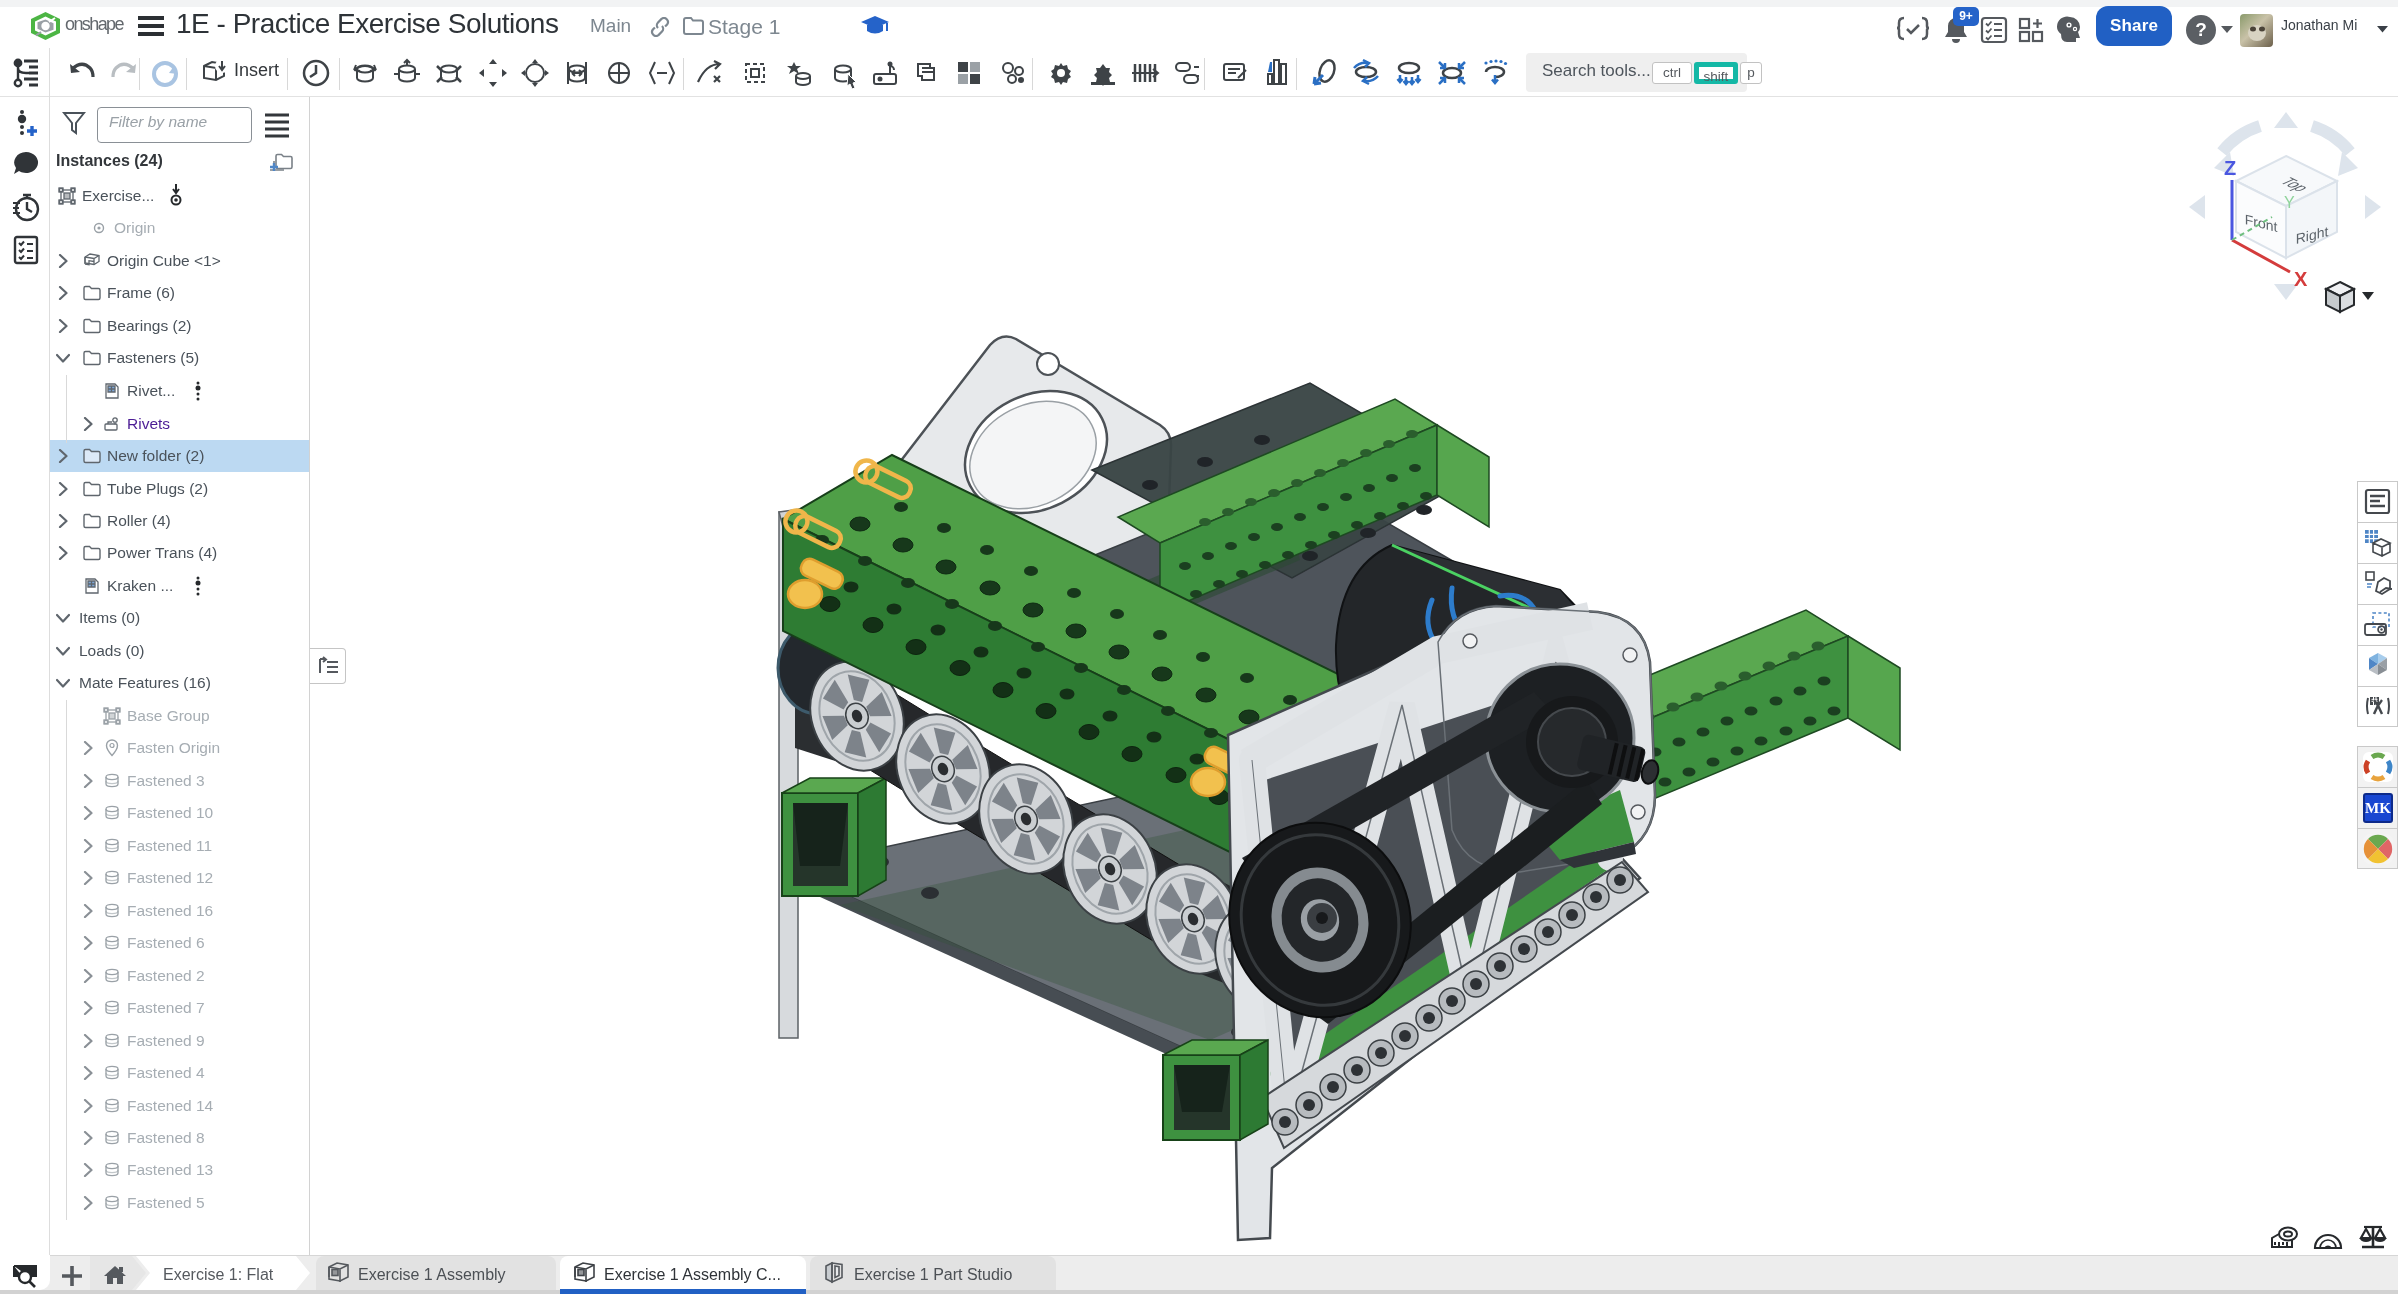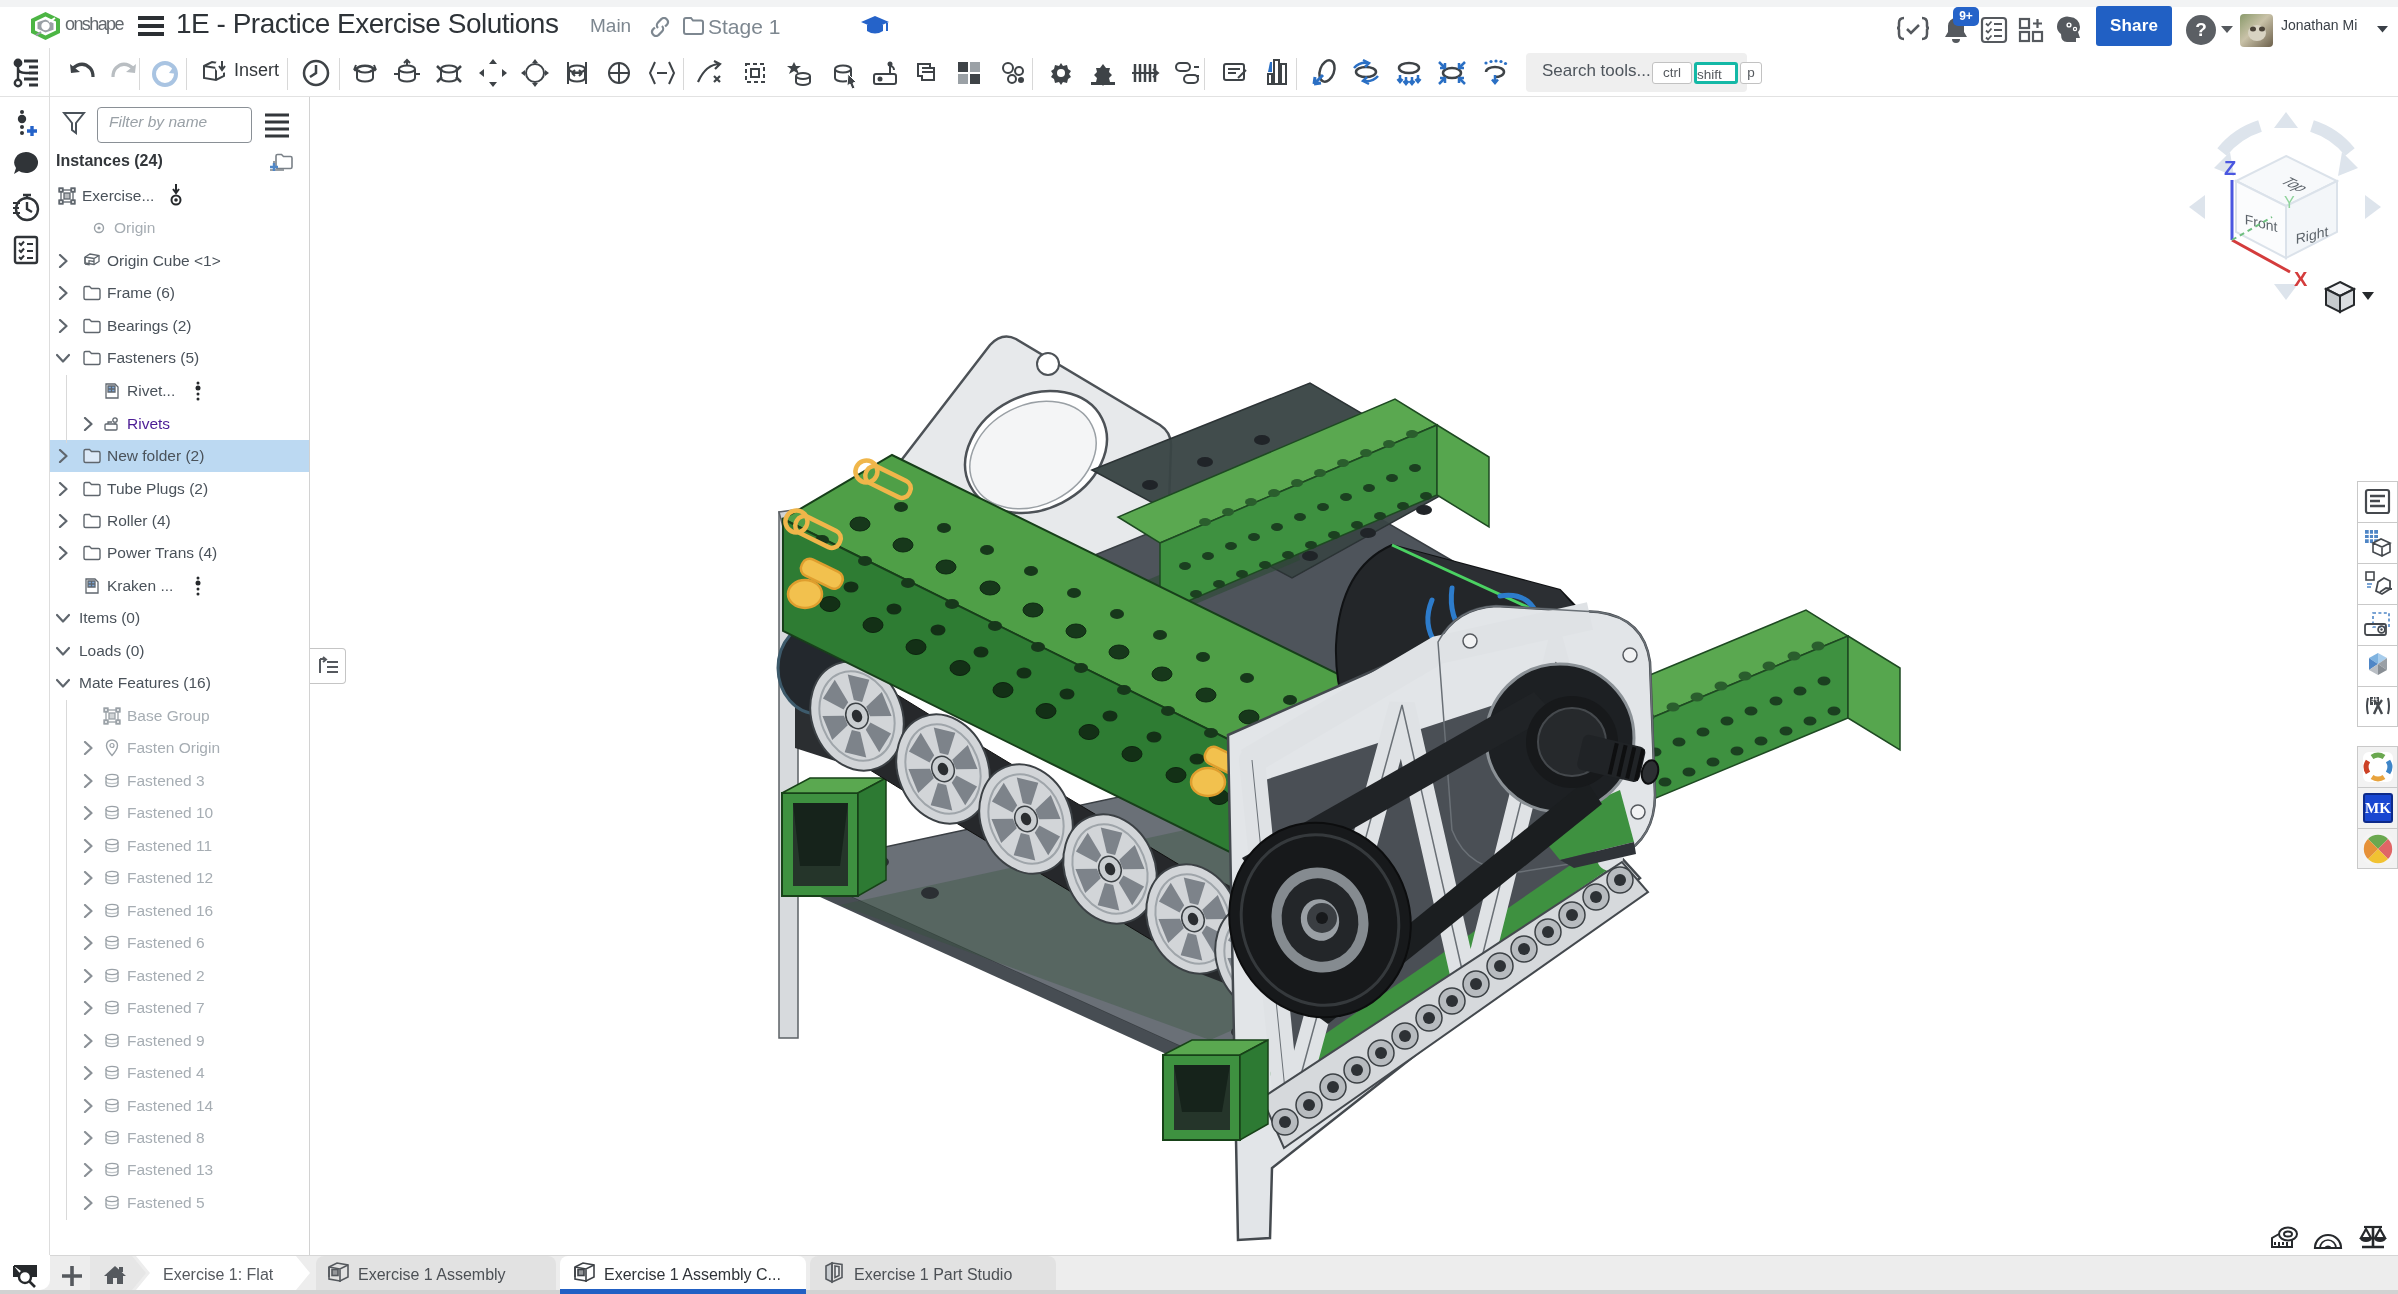--- a/index.html
+++ b/index.html
@@ -483,21 +483,21 @@
         <path d="M14 2 a10 10 0 0 1 10 10 q0 3 -2 5 l2 6 h-4 v4 h-9 q-6 0 -6 -8 q-4 -3 -4 -7 a10 10 0 0 1 13 -10 z" fill="#55595e"></path>
         <g fill="#fff">
           <circle cx="13" cy="10" r="2.6"></circle>
           <circle cx="19" cy="14" r="2.2"></circle>
         </g>
         <g fill="#55595e">
           <circle cx="13" cy="10" r="1.2"></circle>
           <circle cx="19" cy="14" r="1"></circle>
         </g>
       </svg>
-<div class="abs" style="left:2096px;top:6px;width:76px;height:40px;background:#2160c4;border-radius:3px;color:#fff;font-size:17px;font-weight:600;text-align:center;line-height:40px;letter-spacing:.2px">Share</div>
+<div class="abs" style="left:2096px;top:6px;width:76px;height:40px;background:#2160c4;border-radius:12px;color:#fff;font-size:17px;font-weight:600;text-align:center;line-height:40px;letter-spacing:.2px">Share</div>
 <div class="abs" style="left:2186px;top:15px;width:30px;height:30px;background:#5b5f64;border-radius:50%;color:#fff;font-size:19px;font-weight:bold;text-align:center;line-height:30px">?</div>
 <svg class="abs" style="left:2220px;top:25px" width="14" height="10">
         <path d="M1 1 l6 7 6 -7 z" fill="#55595e"></path>
       </svg>
 <svg class="abs" style="left:2240px;top:14px" width="33" height="33">
         <defs>
           <linearGradient id="avg" x1="0" y1="0" x2="1" y2="1">
             <stop offset="0" stop-color="#8a9a6b"></stop>
             <stop offset=".45" stop-color="#c9c2a8"></stop>
             <stop offset="1" stop-color="#6b5f4a"></stop>
@@ -678,21 +678,21 @@
 <div class="abs" style="left:186px;top:10px;width:1px;height:32px;background:#d8d8d8"></div>
 <div class="abs" style="left:287px;top:10px;width:1px;height:32px;background:#d8d8d8"></div>
 <div class="abs" style="left:339px;top:10px;width:1px;height:32px;background:#d8d8d8"></div>
 <div class="abs" style="left:683px;top:10px;width:1px;height:32px;background:#d8d8d8"></div>
 <div class="abs" style="left:1032px;top:10px;width:1px;height:32px;background:#d8d8d8"></div>
 <div class="abs" style="left:1204px;top:10px;width:1px;height:32px;background:#d8d8d8"></div>
 <div class="abs" style="left:1296px;top:10px;width:1px;height:32px;background:#d8d8d8"></div>
   <div class="abs" style="left:1526px;top:5px;width:221px;height:39px;background:#efefef;border-radius:4px"></div>
   <div class="abs" style="left:1542px;top:13px;font-size:17px;color:#4e555c">Search tools...</div>
   <div class="abs kbd" style="left:1652px;top:14px;width:40px;height:22px;background:#fff;border:1px solid #c2c2c2;border-radius:3px;font-size:13.5px;color:#55595e;text-align:center;line-height:20px">ctrl</div>
-  <div class="abs kbd" style="left:1694px;top:14px;width:44px;height:22px;background:#fff;border:3px solid #14b8a6;border-radius:3px;font-size:13.5px;color:#55595e;text-align:left;line-height:20px">shift</div>
+  <div class="abs kbd" style="left:1694px;top:14px;width:44px;height:22px;background:#fff;border:5px solid #14b8a6;border-radius:3px;font-size:13.5px;color:#55595e;text-align:center;line-height:20px">shift</div>
   <div class="abs kbd" style="left:1740px;top:14px;width:22px;height:22px;background:#fff;border:1px solid #c2c2c2;border-radius:3px;font-size:13.5px;color:#55595e;text-align:center;line-height:20px">p</div>
 </div>
 
 <div class="abs" style="left:0;top:97px;width:50px;height:1158px;background:#fff"></div>
 <div class="abs" style="left:49px;top:48px;width:1px;height:1207px;background:#ddd"></div>
 <svg class="abs" style="left:10px;top:56px" width="32" height="34" viewBox="0 0 32 34">
       <g stroke="#303438" stroke-width="2.4" fill="none">
         <circle cx="8" cy="7" r="3.2" fill="#303438"></circle>
         <circle cx="8" cy="27" r="3.2"></circle>
         <path d="M8 10 v14 M8 12 q0 5 8 5 h3"></path>

